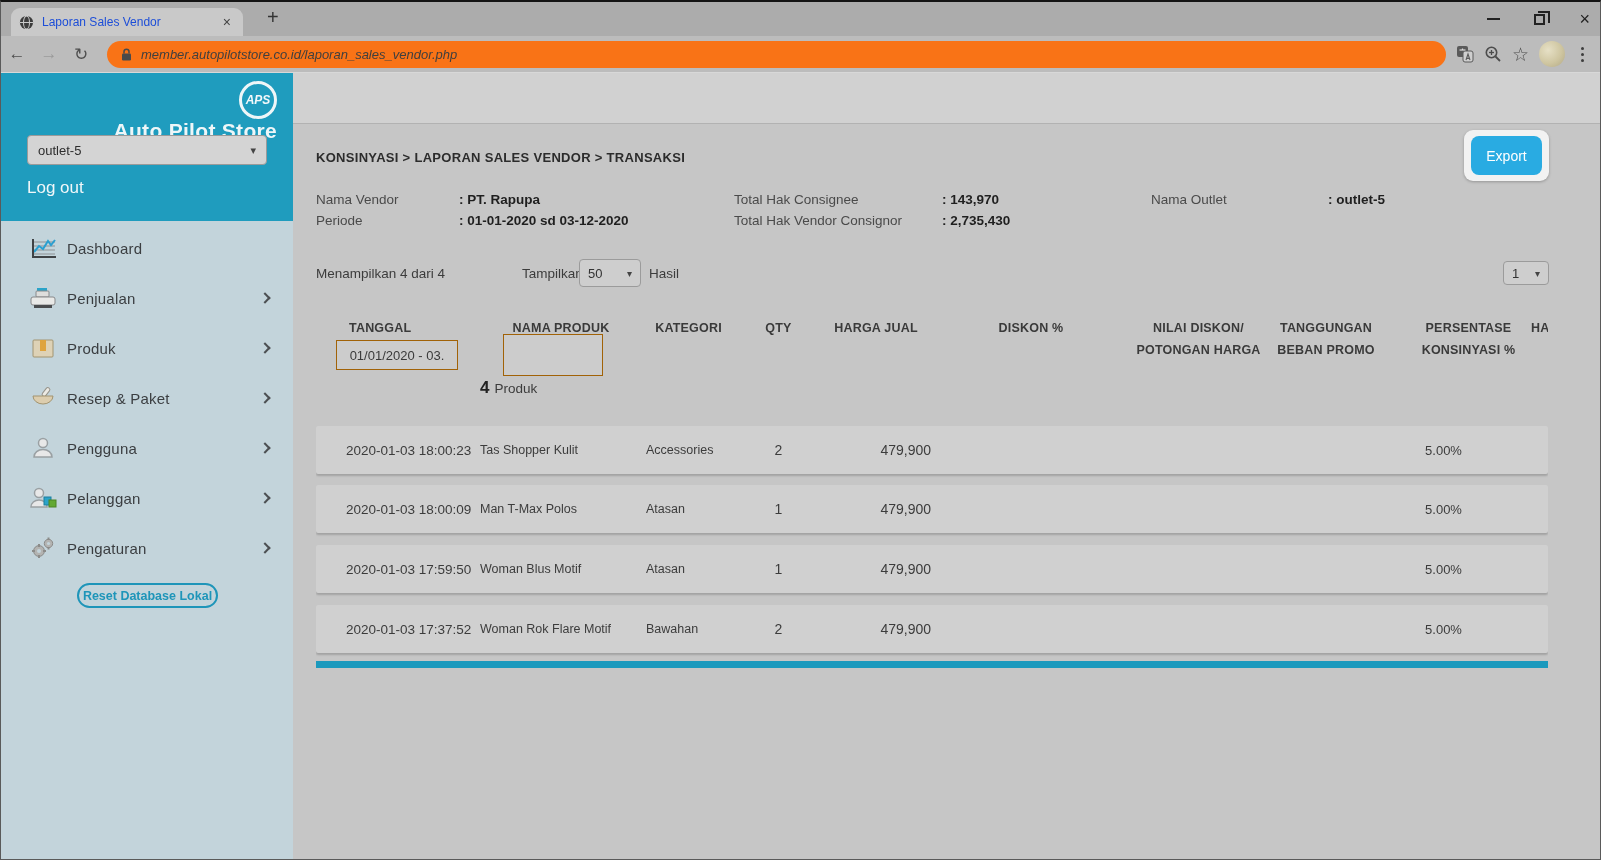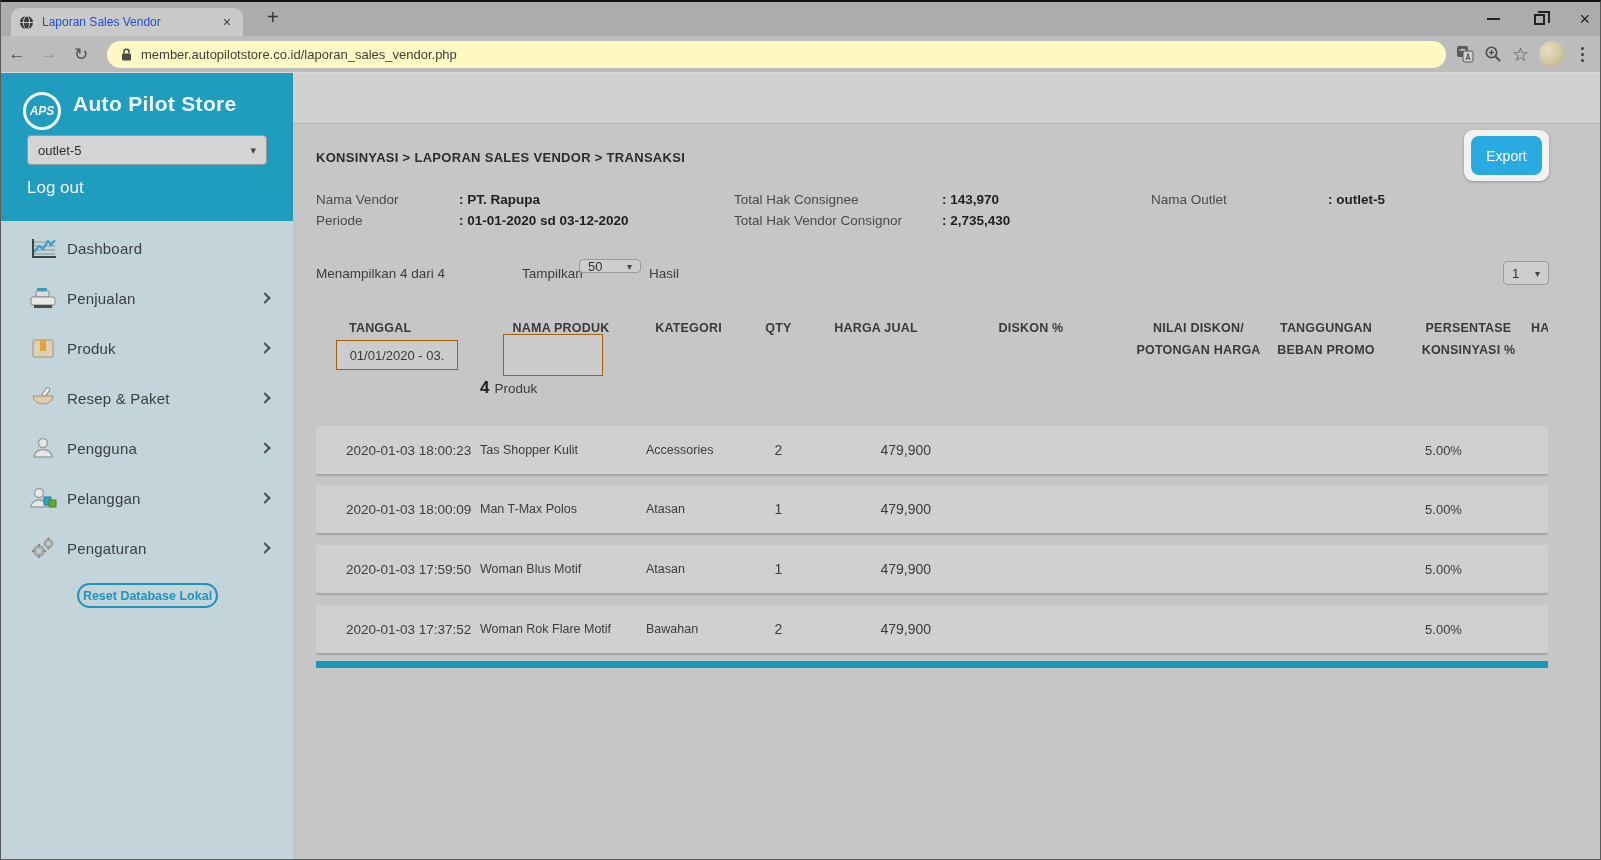--- a/index.html
+++ b/index.html
@@ -19,33 +19,33 @@
   .newtab { position:absolute; left:258px; top:4px; font-size:20px; color:#333; padding:0 8px; }
   .wctrls { position:absolute; right:10px; top:0; height:34px; display:flex; align-items:center; gap:34px; }
   .wc-min { width:13px; height:0; border-top:2px solid #222; }
   .wc-restore { width:11px; height:11px; border:2px solid #222; position:relative; background:transparent; }
   .wc-restore:before { content:""; position:absolute; left:2px; top:-5px; width:10px; height:10px; border:2px solid #222; border-left:none; border-bottom:none; }
   .wc-close { font-size:18px; color:#222; line-height:1; }
   .urlbar { position:absolute; left:0; top:34px; width:100%; height:36px; background:#bcbcbc; display:flex; align-items:center; }
   .nav-ico { font-size:17px; color:#4f4f4f; width:32px; text-align:center; }
   .nav-ico.disabled { color:#9a9a9a; }
   .urlfield {
-    flex:1; height:27px; margin:0 10px; background:#fef9c3; border-radius:14px;
-    display:flex; align-items:center; padding:0 14px; min-width:0;
+    flex:1; height:27px; margin:0 10px; background:#f97316; border-radius:14px;
+    display:flex; align-items:center; padding:0 14px; min-width:0;font-style:italic;
   }
   .url-text { font-size:13px; color:#3f3f3f; margin-left:9px; white-space:nowrap; }
   .ub-right { display:flex; align-items:center; gap:10px; padding-right:10px; }
   .avatar { width:26px; height:26px; border-radius:50%; background:radial-gradient(circle at 35% 35%, #e6e0c6, #cfc6a1 55%, #b2a884); }
   .dots3 { display:inline-flex; flex-direction:column; gap:3px; padding:2px 6px; }
   .dots3 i { width:3px; height:3px; border-radius:50%; background:#3d3d3d; }
   
   .app { position:absolute; left:0; top:70px; right:0; bottom:0; border-top:1px solid #d8d8d8; }
   .sidebar { position:absolute; left:0; top:0; width:292px; height:100%; background:#c3d4db; }
   .sb-head { position:absolute; left:0; top:0; width:100%; height:148px; background:#1f9cbe; }
-  .logo-row { display:flex; align-items:flex-start; padding:19px 16px 0 22px; }
+  .logo-row { display:flex; align-items:flex-end; padding:8px 16px 0 22px;flex-direction:column; }
   .logo-circle {
     width:38px; height:38px; border-radius:50%; border:3px solid #eef6f8; color:#f2f8fa;
     display:flex; align-items:center; justify-content:center; font-size:12px; font-weight:bold; font-style:italic;
   }
   .app-name { color:#eef6f8; font-size:21px; font-weight:bold; margin-left:12px; letter-spacing:0.3px; }
   .outlet-select {
     position:absolute; left:26px; top:62px; width:240px; height:30px; background:#d4d4d4;
     border:1px solid #9a9a9a; border-radius:4px; display:flex; align-items:center; padding:0 10px;
     font-size:13px; color:#2d2d2d;
   }
@@ -294,21 +294,21 @@
       <span class="info-lbl" style="left:441px; top:119px;">Total Hak Consignee</span>
       <span class="info-val" style="left:649px; top:119px;">: 143,970</span>
       <span class="info-lbl" style="left:441px; top:140px;">Total Hak Vendor Consignor</span>
       <span class="info-val" style="left:649px; top:140px;">: 2,735,430</span>
 
       <span class="info-lbl" style="left:858px; top:119px;">Nama Outlet</span>
       <span class="info-val" style="left:1035px; top:119px;">: outlet-5</span>
 
       <span class="ctl-text" style="left:23px; top:193px;">Menampilkan 4 dari 4</span>
       <span class="ctl-text" style="left:229px; top:193px;">Tampilkan</span>
-      <div class="mini-select" style="left:286px; top:186px; width:62px; height:14px;">
+      <div class="mini-select" style="left:286px; top:186px; width:62px; height:28px;">
         <span>50</span>
         <span class="arr">▾</span>
       </div>
       <span class="ctl-text" style="left:356px; top:193px;">Hasil</span>
       <div class="mini-select" style="left:1210px; top:188px; width:46px; height:24px;">
         <span>1</span>
         <span class="arr">▾</span>
       </div>
 
       <div class="tbl">

